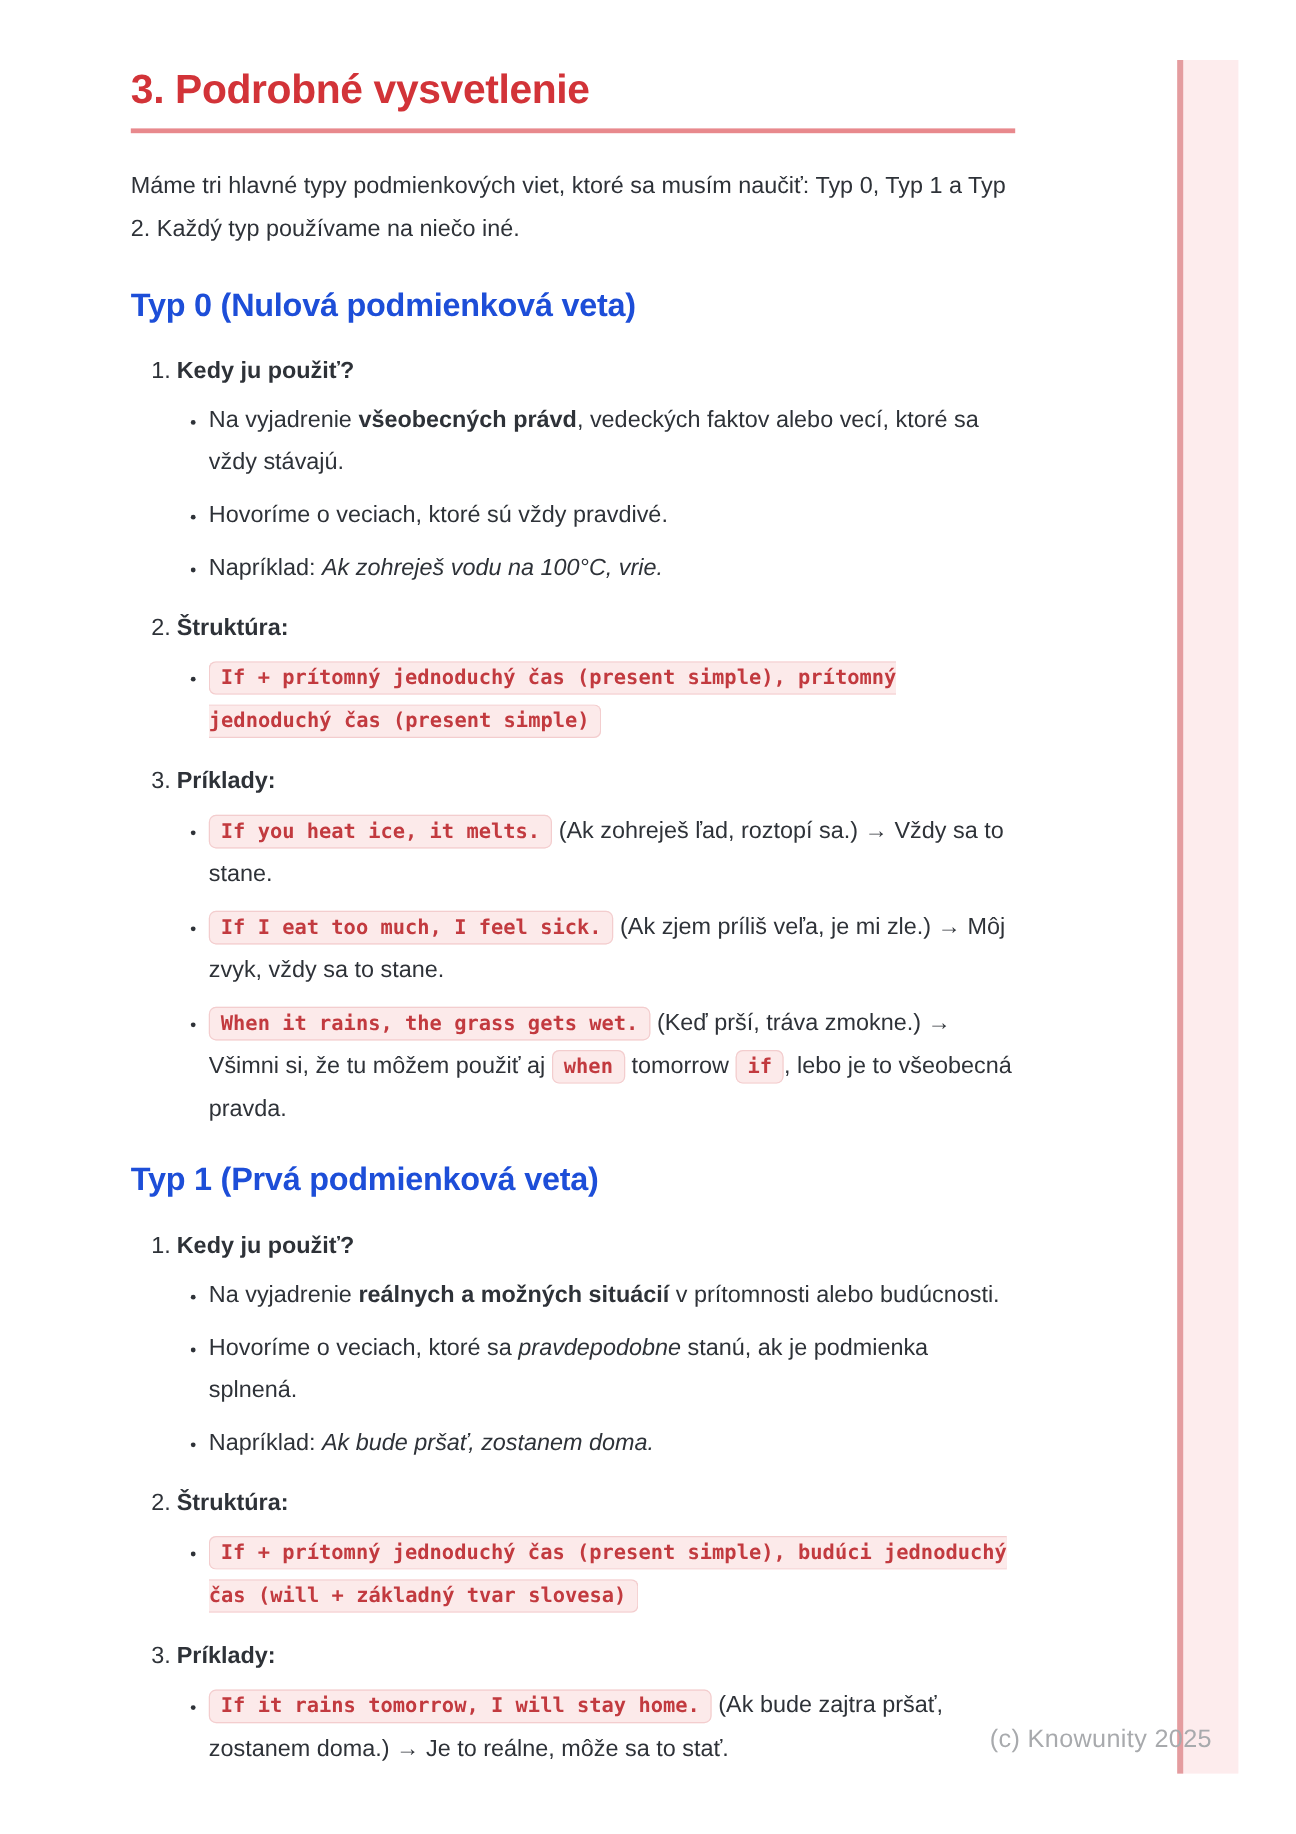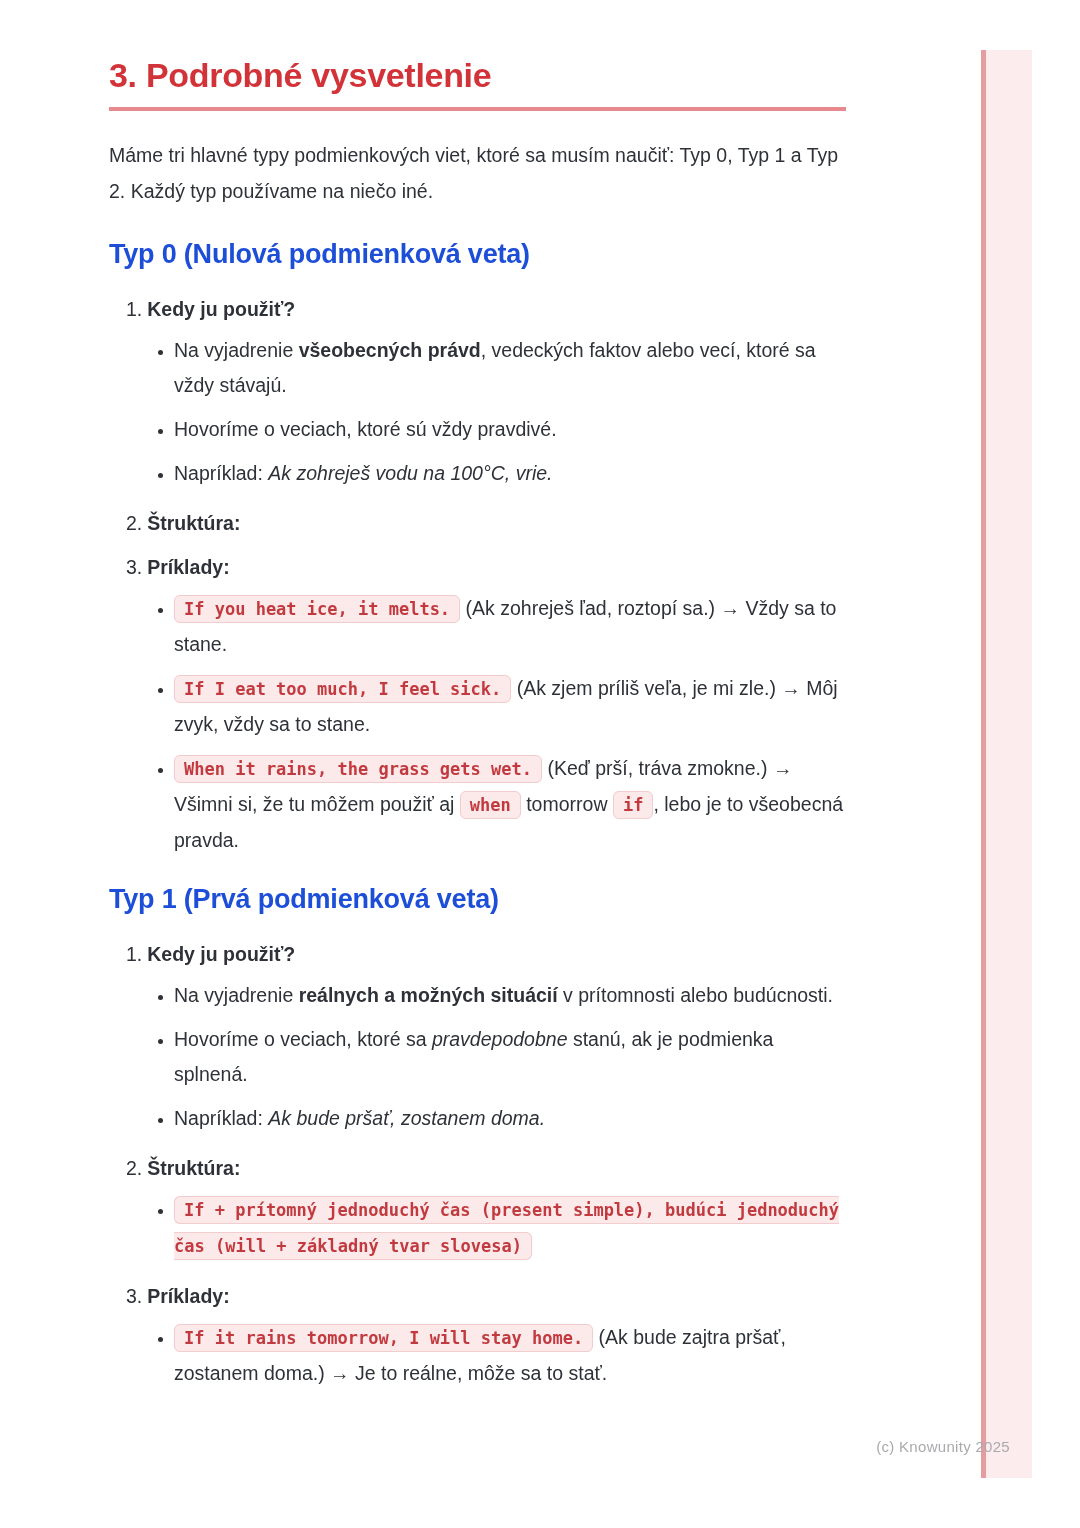--- a/index.html
+++ b/index.html
@@ -15,21 +15,21 @@
   .side-panel {
     position: absolute;
     top: 50px; right: 48px;
     width: 51px; height: 1428px;
     background: #fdeced;
     border-left: 5px solid #e49c9f;
   }
   .watermark {
     position: absolute;
     top: 1438px; right: 70px;
-    font-size: 15px;
+    font-size: 21px;
     color: #a8aaad;
     letter-spacing: 0.3px;
     z-index: 2;
     white-space: nowrap;
   }
   .content {
     position: absolute;
     left: 109px; top: 0;
     width: 737px;
   }
@@ -113,20 +113,23 @@
   </div>
   <ul class="bullets">
     <li><span>Na vyjadrenie </span><strong>všeobecných právd</strong><span>, vedeckých faktov alebo vecí, ktoré sa vždy stávajú.</span></li>
     <li><span>Hovoríme o veciach, ktoré sú vždy pravdivé.</span></li>
     <li><span>Napríklad: </span><em>Ak zohreješ vodu na 100°C, vrie.</em></li>
   </ul>
 
   <div class="num-item tight">
     <span class="num">2.</span><span class="num-label">Štruktúra:</span>
   </div>
+  <ul class="bullets">
+    <li><code class="icode">If + prítomný jednoduchý čas (present simple), prítomný jednoduchý čas (present simple)</code></li>
+  </ul>
 
   <div class="num-item tight">
     <span class="num">3.</span><span class="num-label">Príklady:</span>
   </div>
   <ul class="bullets">
     <li><code class="icode">If you heat ice, it melts.</code><span> (Ak zohreješ ľad, roztopí sa.) → Vždy sa to stane.</span></li>
     <li><code class="icode">If I eat too much, I feel sick.</code><span> (Ak zjem príliš veľa, je mi zle.) → Môj zvyk, vždy sa to stane.</span></li>
     <li><code class="icode">When it rains, the grass gets wet.</code><span> (Keď prší, tráva zmokne.) → Všimni si, že tu môžem použiť aj </span><code class="icode">when</code><span> tomorrow </span><code class="icode">if</code><span>, lebo je to všeobecná pravda.</span></li>
   </ul>
 

